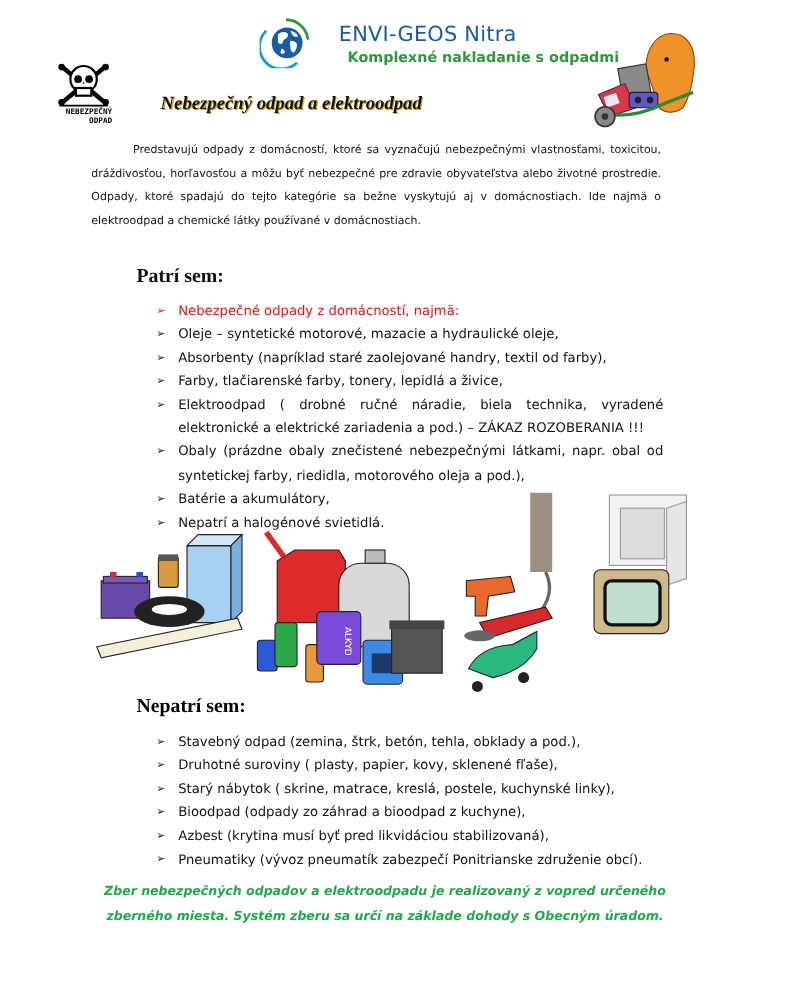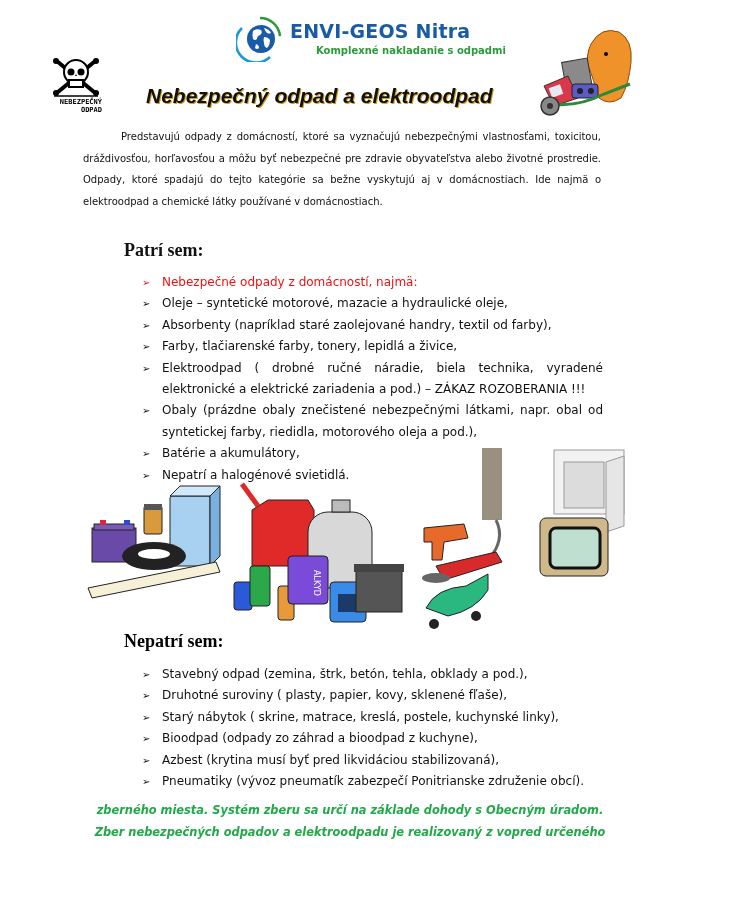--- a/index.html
+++ b/index.html
@@ -2,32 +2,32 @@
 <html><head>
 <meta charset="utf-8">
 <style>
   html, body { margin: 0; padding: 0; background: #ffffff; }
   body { width: 734px; height: 913px; position: relative; overflow: hidden; font-family: "DejaVu Sans", sans-serif; color: #111; }
   .abs { position: absolute; }
 
   
   .logo { left: 236px; top: 14px; width: 230px; height: 52px; }
   .logo-globe { position: absolute; left: 0; top: 0; width: 48px; height: 48px; }
-  .logo-name { position: absolute; left: 54px; top: 6px; font-family: "DejaVu Sans", sans-serif; font-weight: bold; font-size: 19px; color: #1a5ba8; letter-spacing: 0.2px; white-space: nowrap; }
-  .logo-tag { position: absolute; left: 80px; top: 31px; font-family: "DejaVu Sans", sans-serif; font-weight: bold; font-size: 10px; color: #2c9a3a; white-space: nowrap; }
+  .logo-name { position: absolute; left: 72px; top: 6px; font-family: "DejaVu Sans", sans-serif; font-weight: normal; font-size: 19px; color: #1a5ba8; letter-spacing: 0.2px; white-space: nowrap; }
+  .logo-tag { position: absolute; left: 80px; top: 31px; font-family: "DejaVu Sans", sans-serif; font-weight: bold; font-size: 13px; color: #2c9a3a; white-space: nowrap; }
 
   
   .skull { left: 50px; top: 54px; width: 52px; height: 62px; }
   .skull-label { position: absolute; left: 0; width: 52px; text-align: right; font-family: "DejaVu Sans Mono", monospace; font-weight: bold; font-size: 7px; color: #000; line-height: 8px; }
 
   
   .mascot { left: 536px; top: 24px; width: 100px; height: 96px; }
 
   
-  .title { left: 146px; top: 84px; font-family: Liberation Sans, sans-serif; font-style: italic; font-weight: bold; font-size: 21px; color: #111; white-space: nowrap; letter-spacing: 0px; text-shadow: 1px 1px 0 #d4a017; }
+  .title { left: 146px; top: 84px; font-family: Liberation Serif, serif; font-style: italic; font-weight: bold; font-size: 17px; color: #111; white-space: nowrap; letter-spacing: 0px; text-shadow: 1px 1px 0 #d4a017; }
 
   
   .intro { left: 83px; top: 126px; width: 518px; font-family: "DejaVu Sans", sans-serif; font-size: 10px; line-height: 21.6px; text-align: justify; color: #111; text-indent: 38px; }
 
   .section-heading { font-family: "Liberation Serif", serif; font-weight: bold; font-size: 18px; }
   .h-patri { left: 124px; top: 240px; color: #111; }
   .h-nepatri { left: 124px; top: 631px; color: #000000; }
 
   ul.bullets { list-style: none; margin: 0; padding: 0; position: absolute; }
   ul.bullets li { position: relative; padding-left: 20px; font-family: "DejaVu Sans", sans-serif; font-size: 12px; line-height: 21.4px; color: #111; text-align: justify; }
@@ -204,15 +204,15 @@
 <ul class="bullets list-nepatri">
   <li><span class="arrow">➢</span><span>Stavebný odpad (zemina, štrk, betón, tehla, obklady a pod.),</span></li>
   <li><span class="arrow">➢</span><span>Druhotné suroviny ( plasty, papier, kovy, sklenené fľaše),</span></li>
   <li><span class="arrow">➢</span><span>Starý nábytok ( skrine, matrace, kreslá, postele, kuchynské linky),</span></li>
   <li><span class="arrow">➢</span><span>Bioodpad (odpady zo záhrad a bioodpad z kuchyne),</span></li>
   <li><span class="arrow">➢</span><span>Azbest (krytina musí byť pred likvidáciou stabilizovaná),</span></li>
   <li><span class="arrow">➢</span><span>Pneumatiky (vývoz pneumatík zabezpečí Ponitrianske združenie obcí).</span></li>
 </ul>
 
 <div class="abs footer">
+  <div>Zber nebezpečných odpadov a elektroodpadu je realizovaný z vopred určeného</div>
   <div>zberného miesta. Systém zberu sa určí na základe dohody s Obecným úradom.</div>
-  <div>Zber nebezpečných odpadov a elektroodpadu je realizovaný z vopred určeného</div>
 </div>
 
 </body></html>

